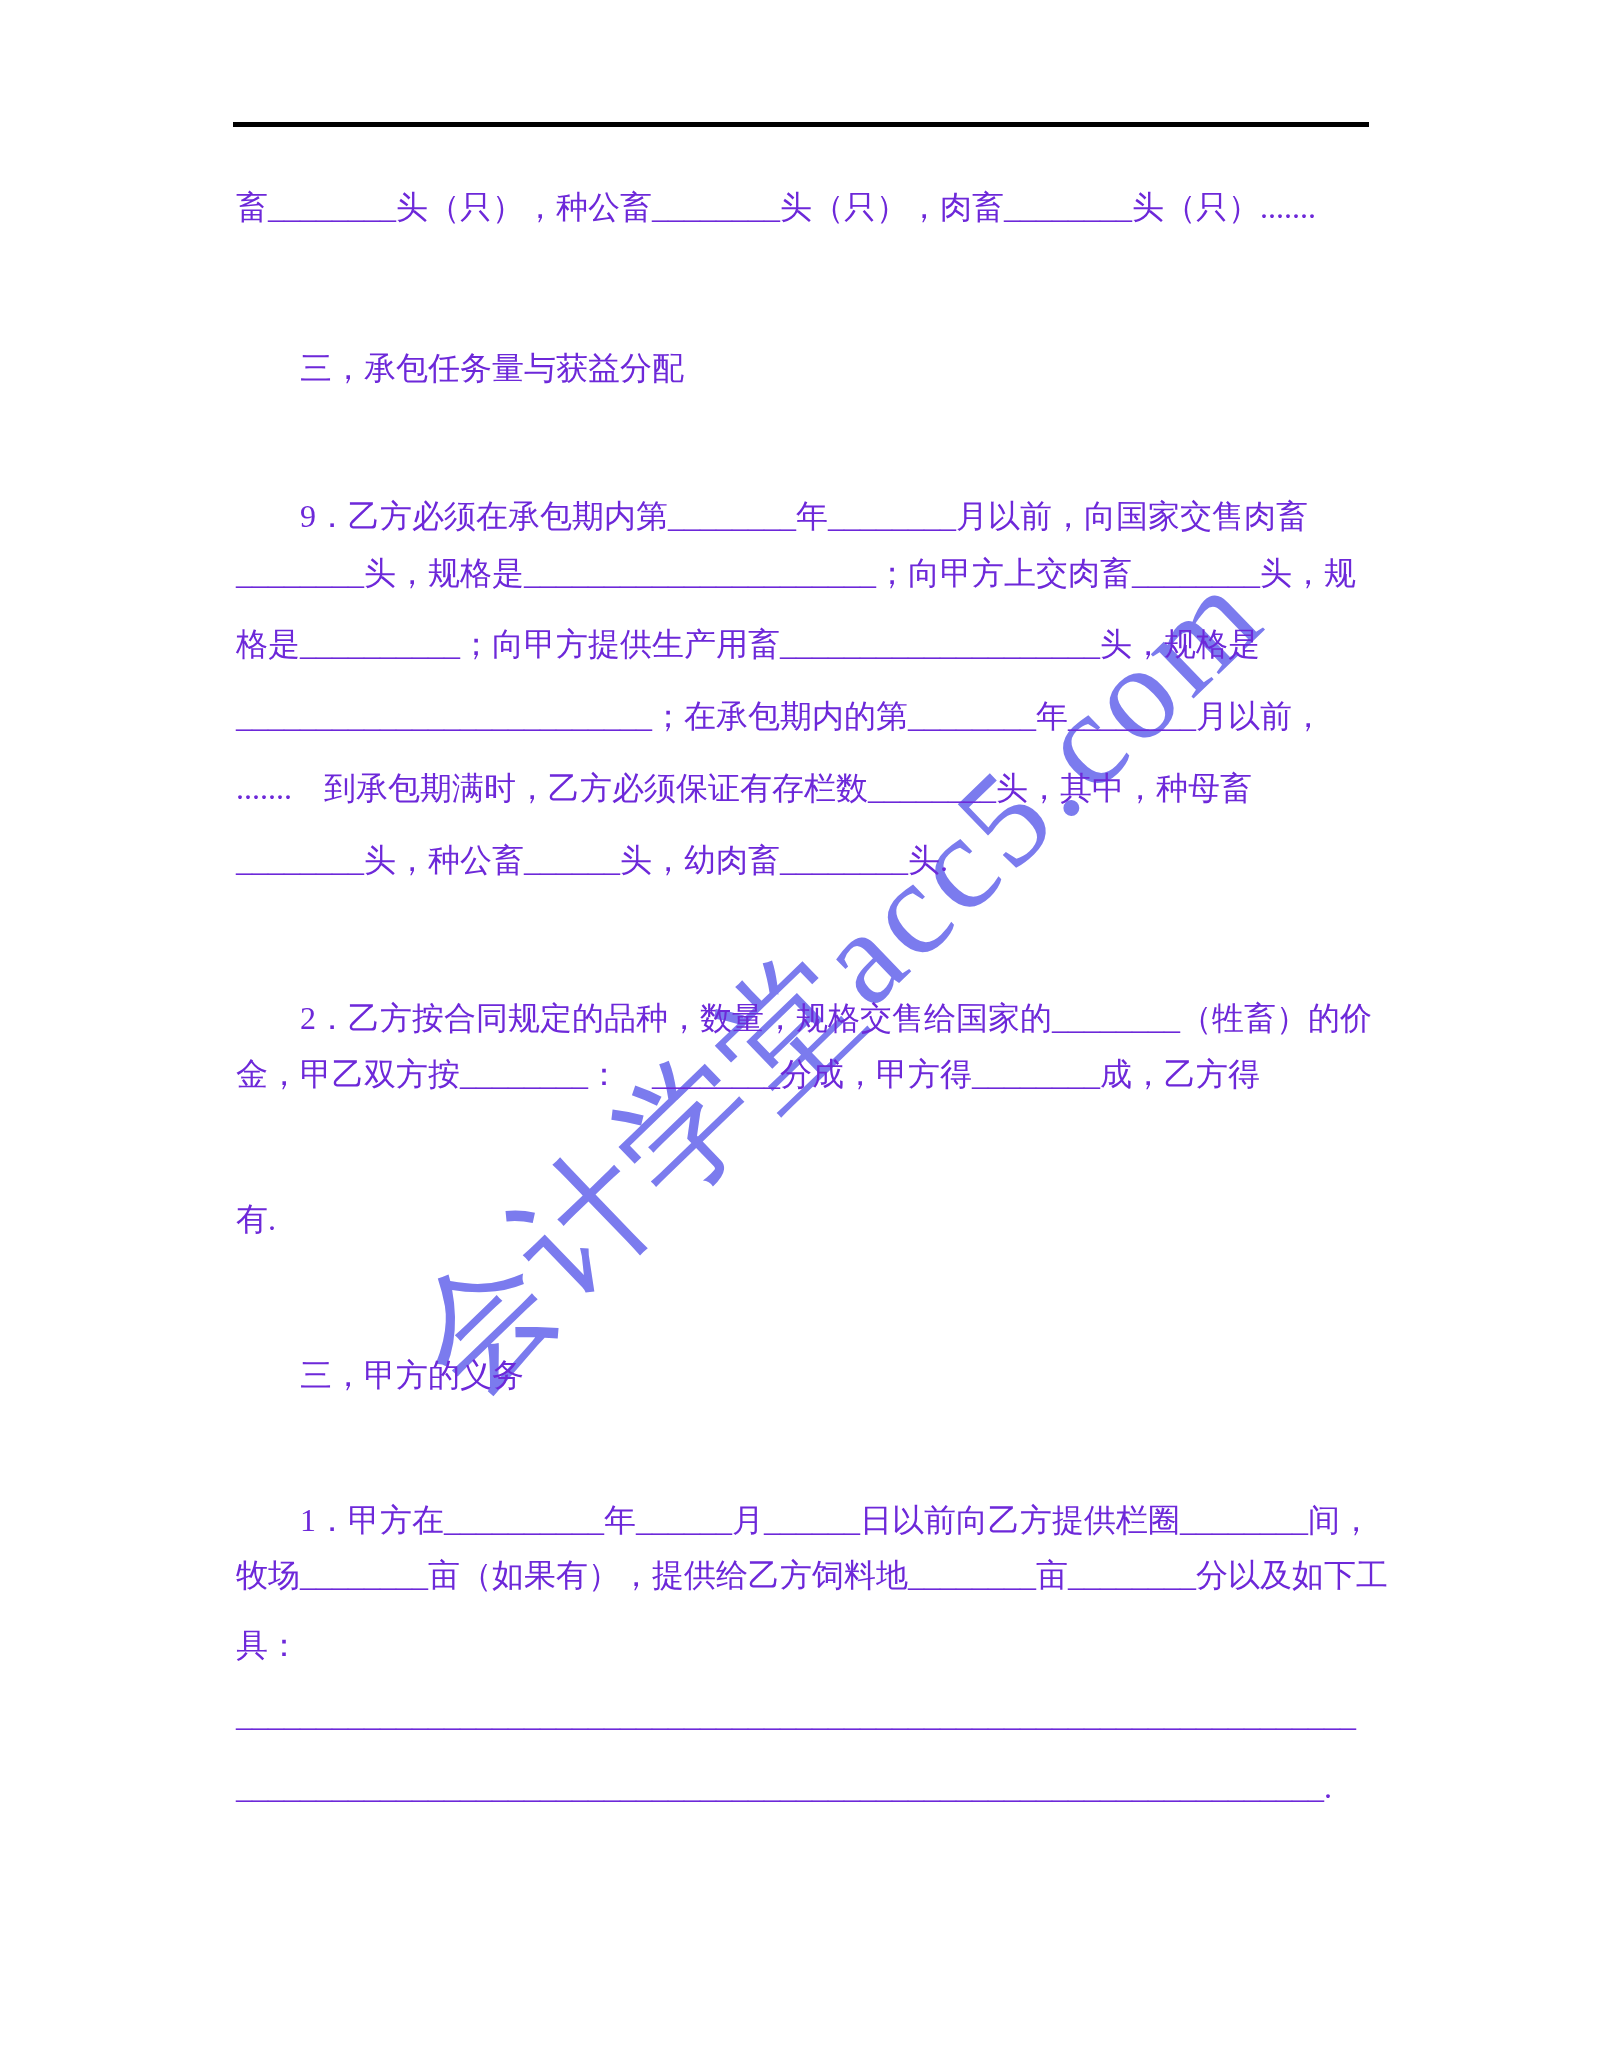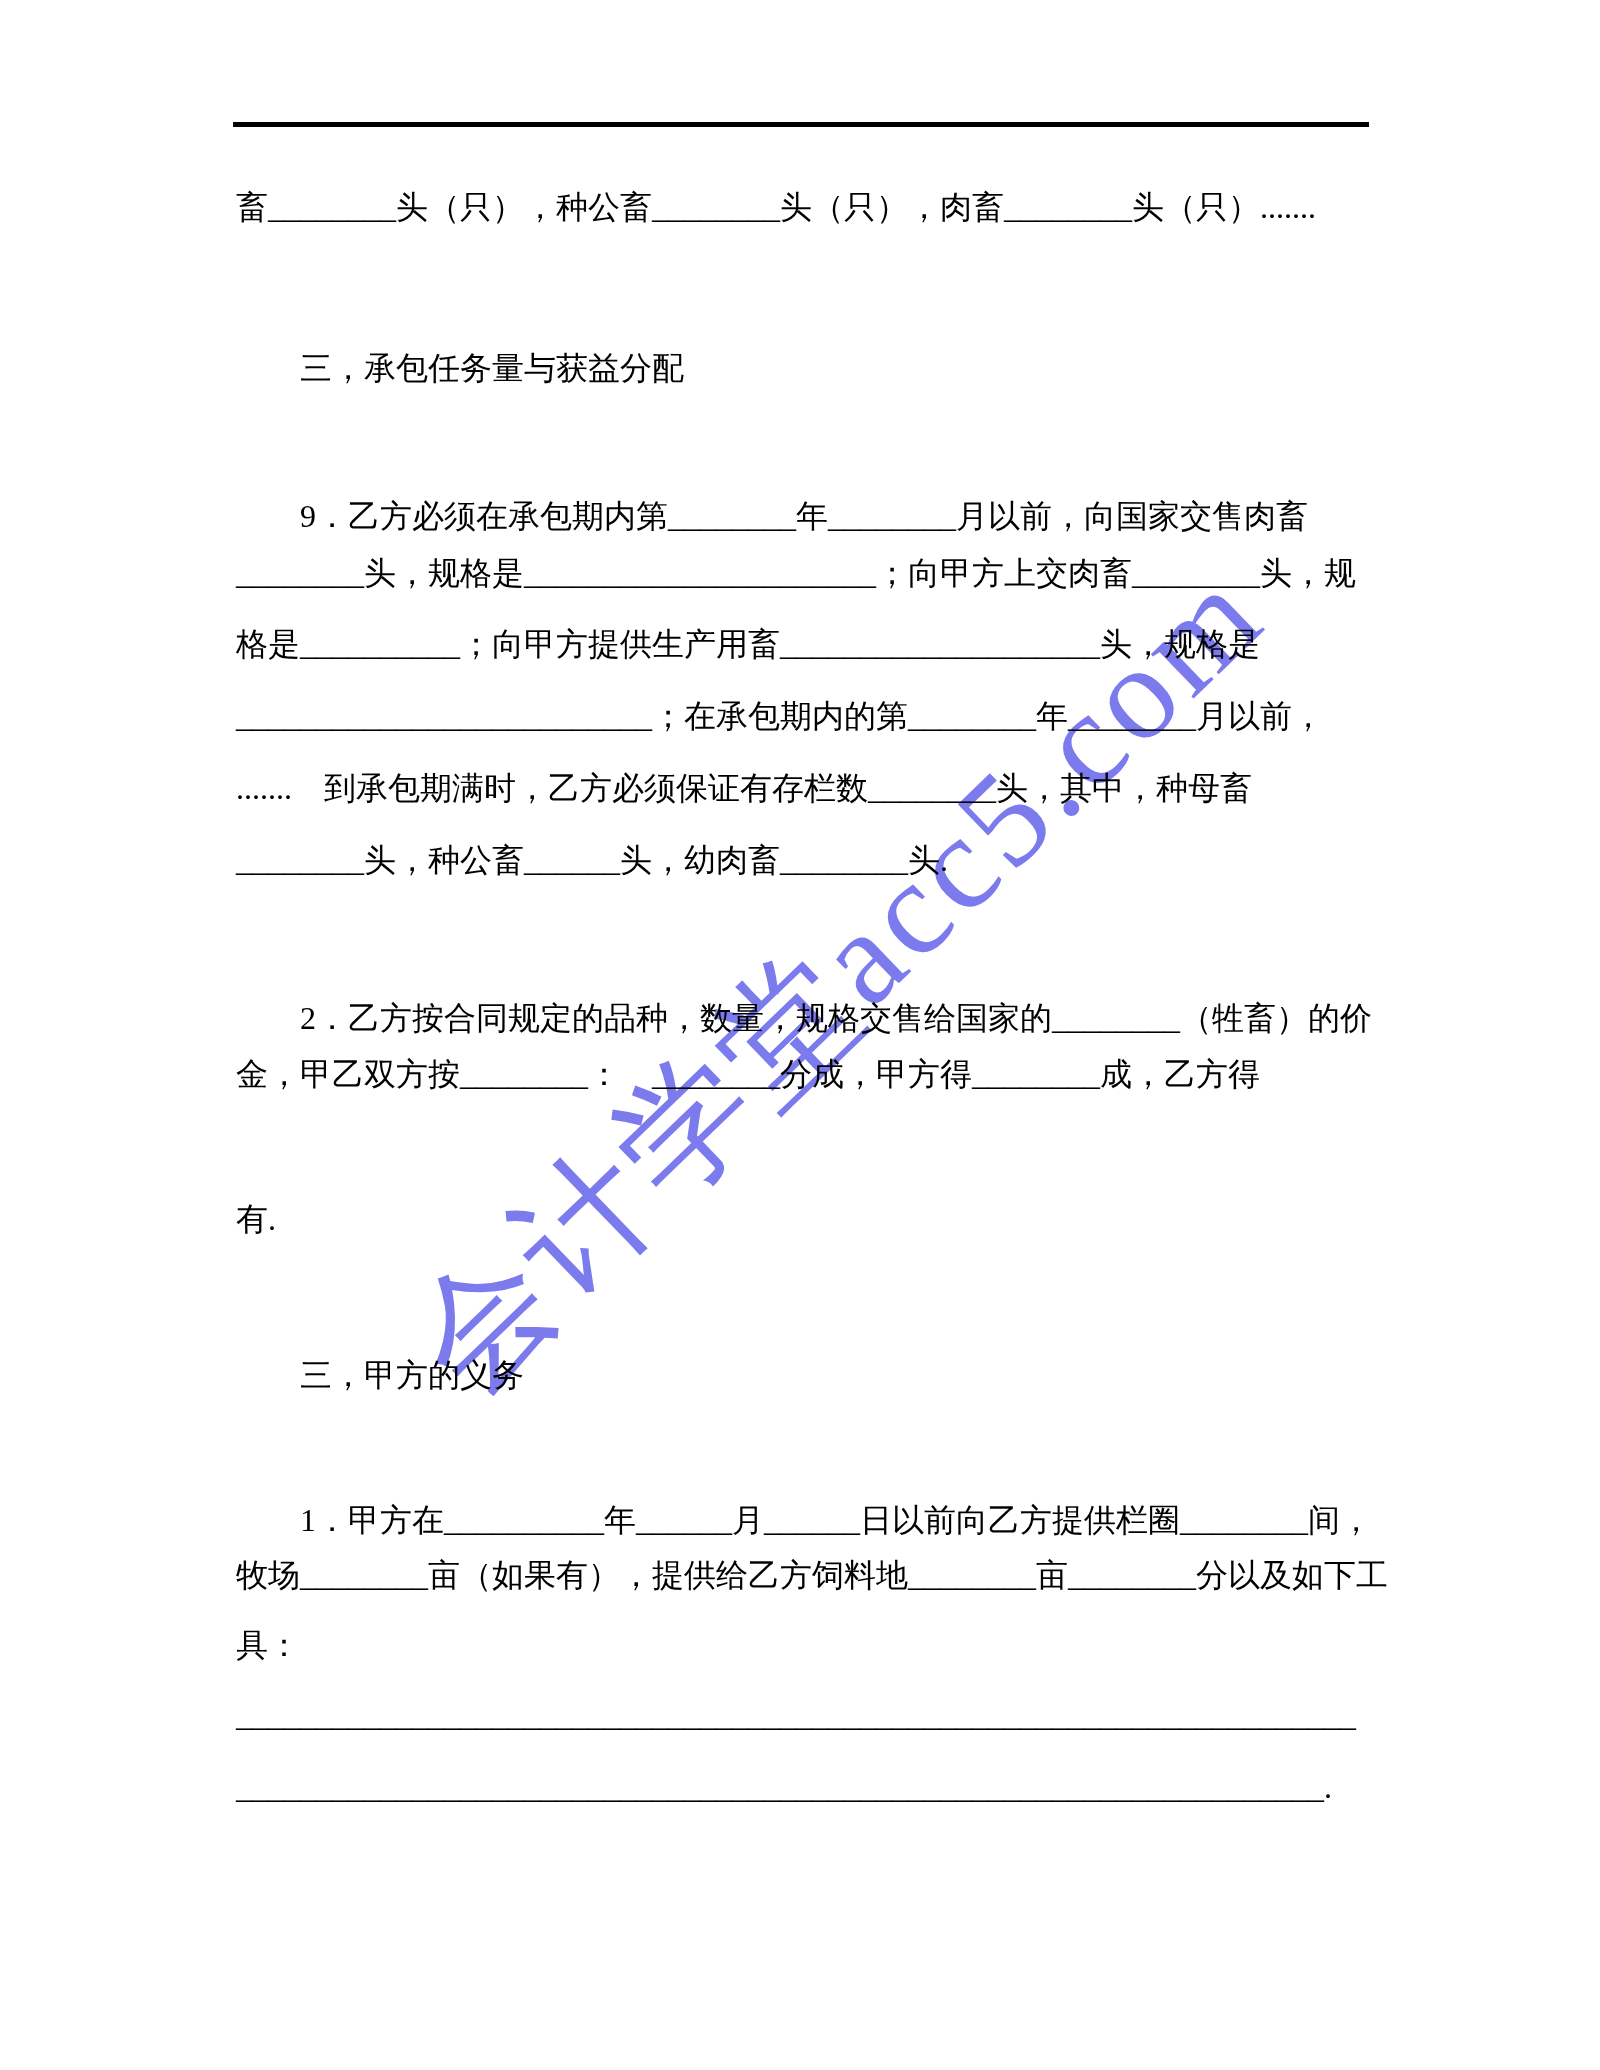--- a/index.html
+++ b/index.html
@@ -30,21 +30,21 @@
     color:#7b7bee;
     white-space:nowrap;
     z-index:1;
     font-family:"Liberation Serif", serif;
   }
   .line{
     position:absolute;
     left:236px;
     font-size:32px;
     line-height:32px;
-    color:#000000;
+    color:#6d28d9;
     white-space:pre;
     z-index:2;
   }
   .indent{left:300px;margin-top:16px;}
 </style>
 </head>
 <body>
 
 <div class="page">
   <div class="top-rule"></div>

